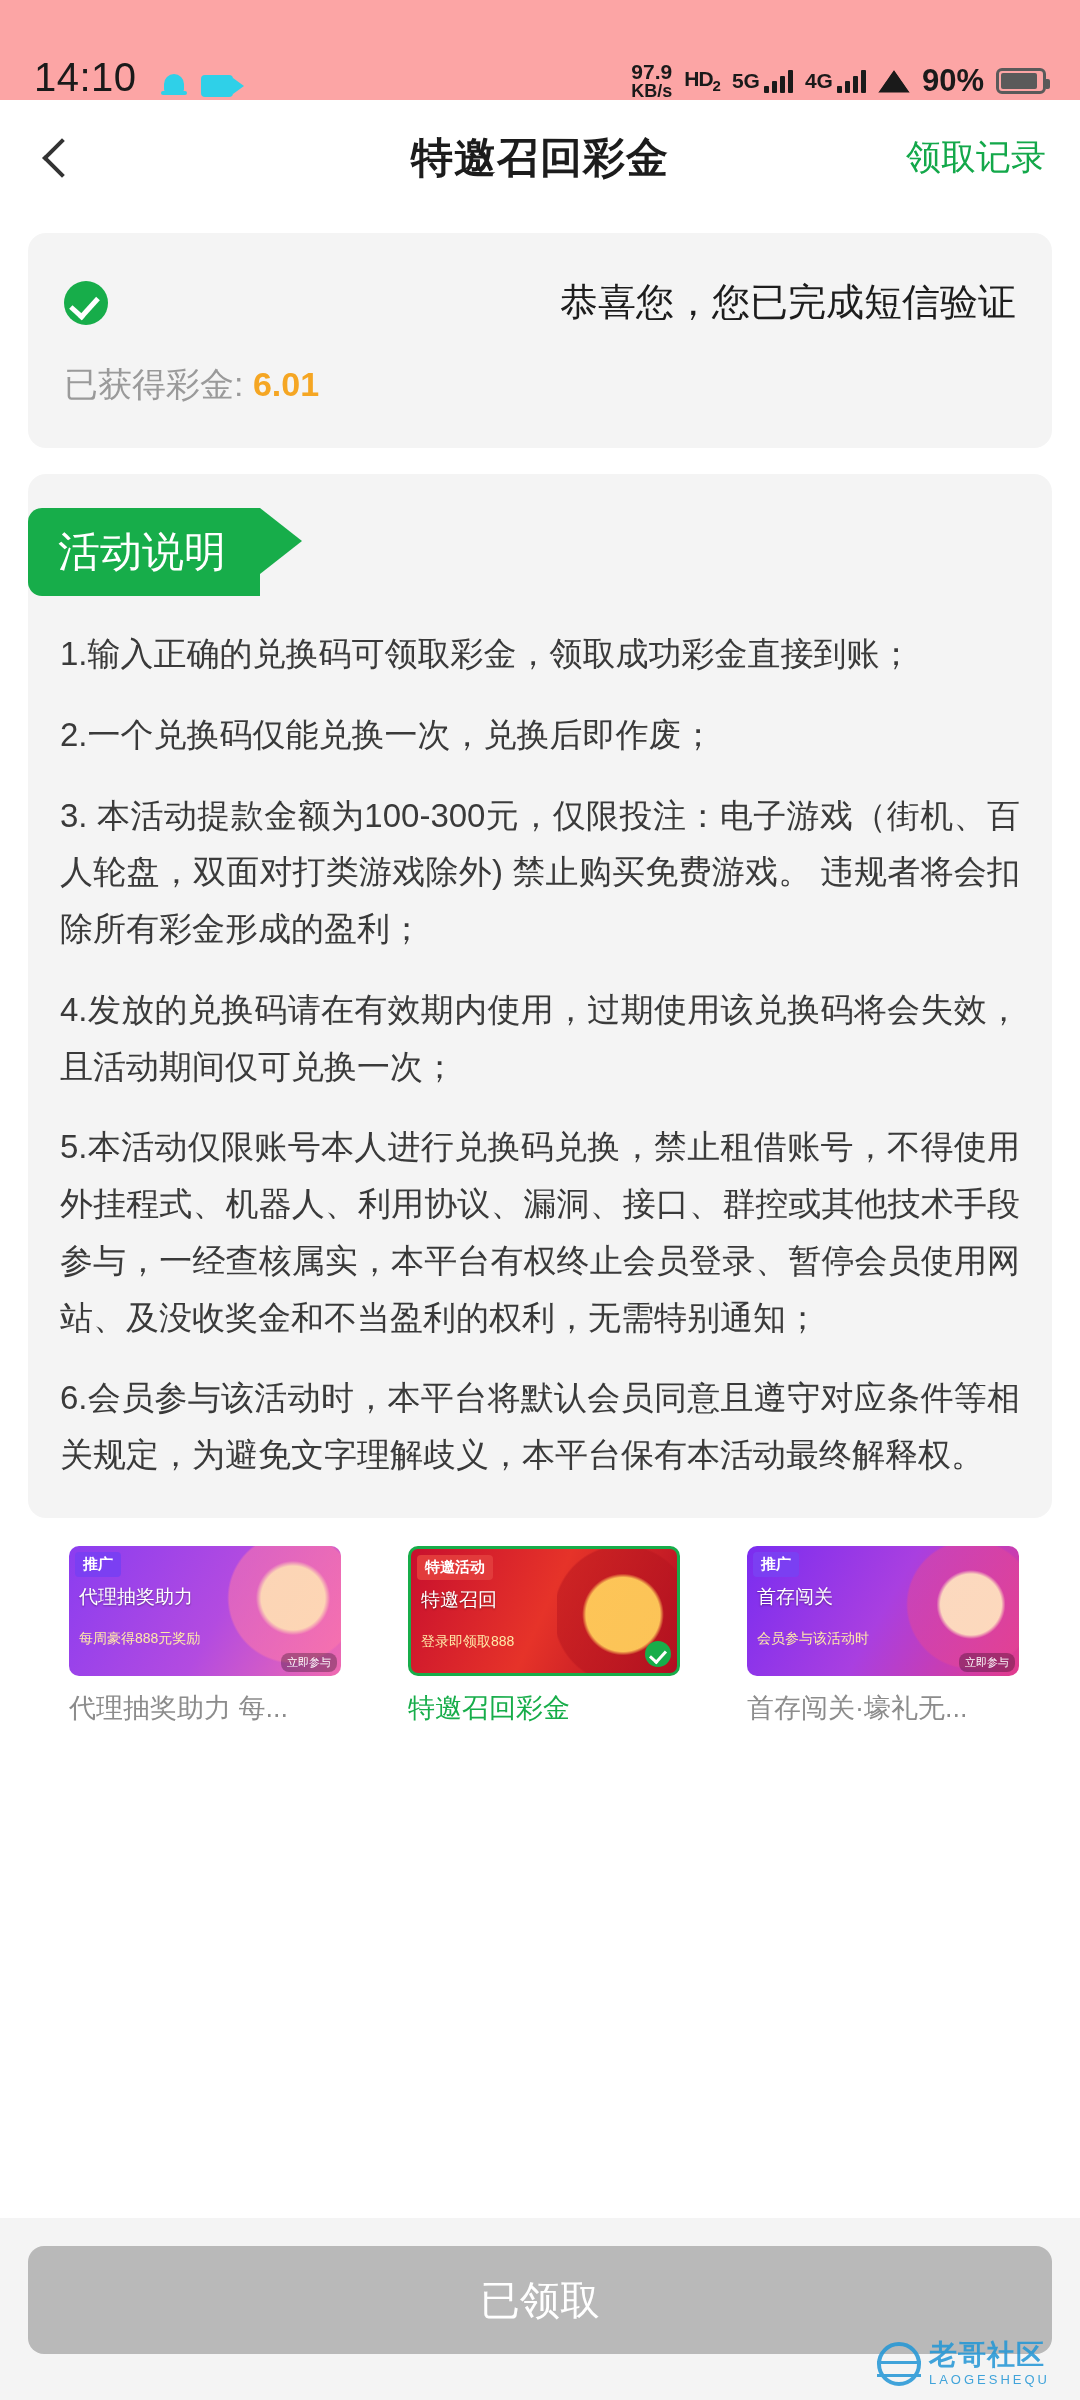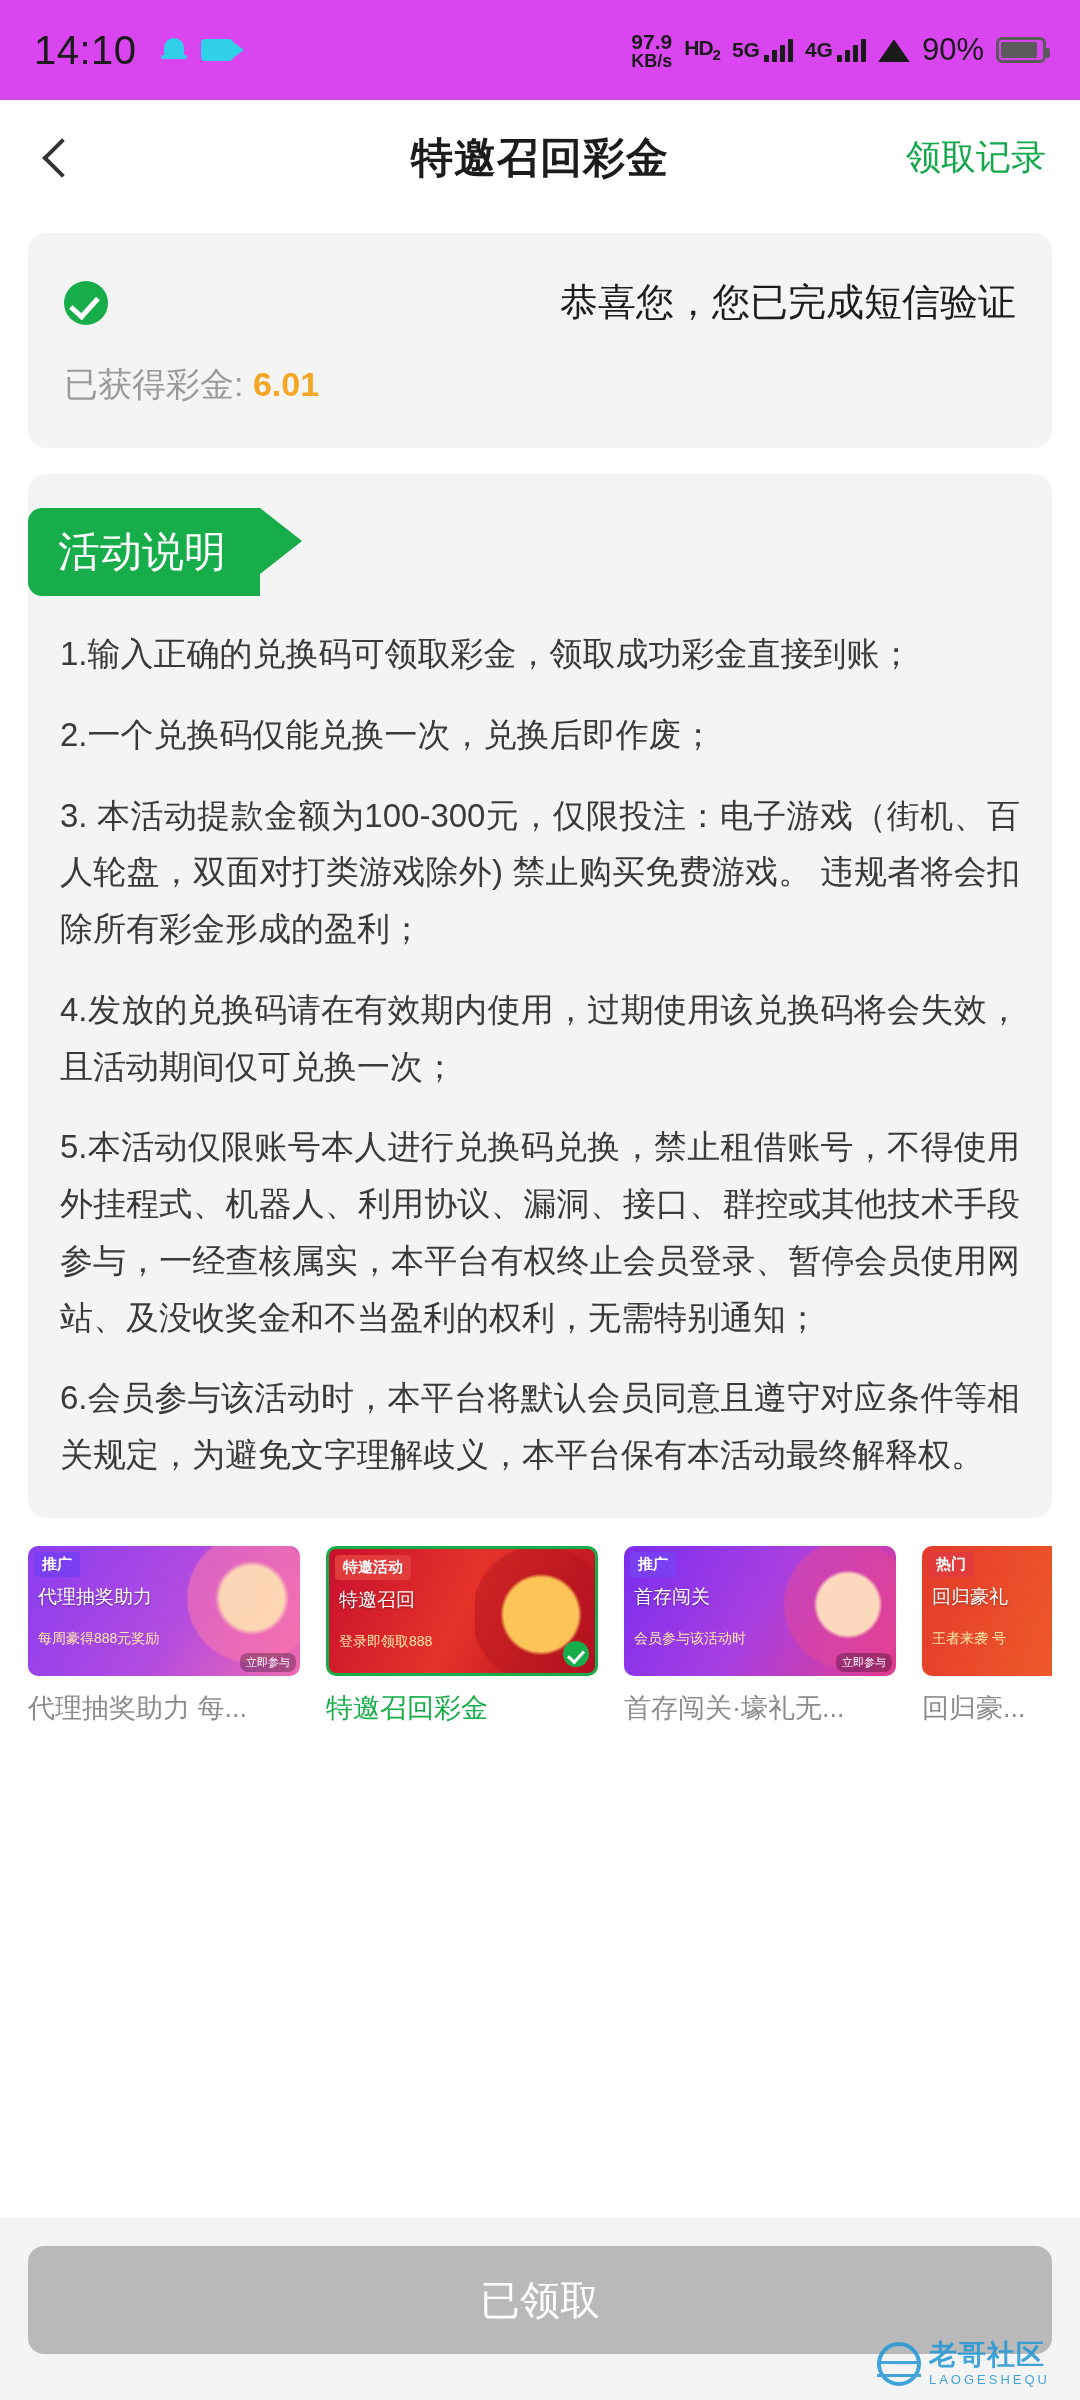--- a/index.html
+++ b/index.html
@@ -7,23 +7,23 @@
     width:1080px; height:2400px;
     background:#ffffff;
     font-family:"Liberation Sans", sans-serif;
     -webkit-font-smoothing:antialiased;
   }
   body { position:relative; overflow:hidden; }
 
   
   .statusbar {
     height:100px; width:100%;
-    display:flex; align-items:center;
-    padding:12px 34px;
-    background:#d946ef;
+    display:flex; align-items:flex-end;
+    padding:0 34px;
+    background:#fca5a5;
     position:relative;
   }
   .sb-time {
     font-size:40px; color:#1a1a1a; font-weight:500; letter-spacing:0.5px;
   }
   .sb-left-icons { display:flex; align-items:center; gap:14px; margin-left:24px; }
   .bell {
     width:26px; height:28px; position:relative;
   }
   .bell::before{
@@ -64,21 +64,21 @@
   .wifi { width:32px; height:24px; position:relative; }
   .wifi::before{
     content:"";
     position:absolute; left:0; bottom:0;
     width:0; height:0;
     border-left:16px solid transparent;
     border-right:16px solid transparent;
     border-bottom:23px solid #1a1a1a;
     clip-path:polygon(0% 100%, 50% 0%, 100% 100%);
   }
-  .batt-pct { font-size:31px; color:#1a1a1a; font-weight:400; }
+  .batt-pct { font-size:31px; color:#1a1a1a; font-weight:700; }
   .batt {
     width:50px; height:26px; border:3px solid #5a5a5a; border-radius:6px;
     position:relative; display:flex; align-items:center; padding:2px;
   }
   .batt::after{
     content:""; position:absolute; right:-7px; top:8px;
     width:4px; height:10px; background:#5a5a5a; border-radius:0 2px 2px 0;
   }
   .batt .fill { height:100%; background:#5a5a5a; border-radius:2px; }
 
@@ -157,21 +157,21 @@
     font-size:33px; line-height:1.72; color:#3a3a3a;
     margin-bottom:24px; text-align:justify;
   }
   .rule:last-child { margin-bottom:0; }
 
   
   .banner-strip {
     display:flex; gap:18px; margin-top:28px;
     padding-left:0; overflow:hidden;
   }
-  .banner-item { width:280px; flex:none; }
+  .banner-item { width:280px; flex:none;margin-left:41px; }
   .banner-thumb {
     width:272px; height:130px; border-radius:10px; position:relative; overflow:hidden;
   }
   .banner-thumb.active { border:3px solid #17ad4a; }
   .tag {
     position:absolute; left:6px; top:6px;
     font-size:15px; color:#fff; padding:3px 8px; border-radius:4px;
     background:#e23b3b; font-weight:600; z-index:3; white-space:nowrap;
   }
   .tag.purple { background:#7b3ff2; }

